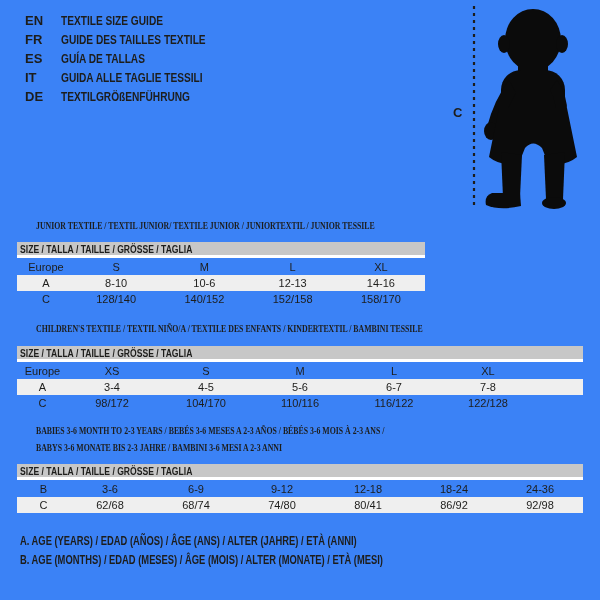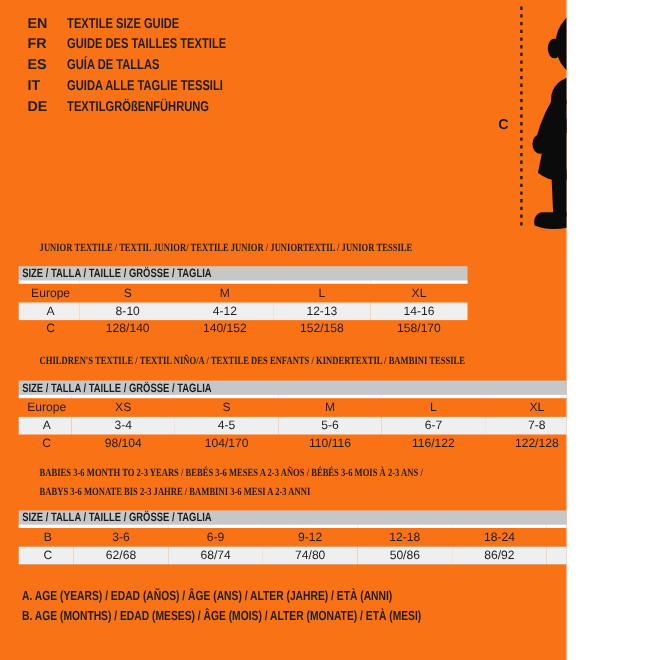--- a/index.html
+++ b/index.html
@@ -1,18 +1,18 @@
 <!DOCTYPE html>
 <html><head>
 <meta charset="utf-8">
 <style>
   html,body{margin:0;padding:0;background:#fff;}
   .canvas{
-    position:relative;width:475px;height:600px;background:#f97316;
-    font-family:"Liberation Sans",sans-serif;color:#1d1d1b;overflow:hidden;padding-left:40px;
+    position:relative;width:600px;height:600px;background:#3b82f6;
+    font-family:"Liberation Sans",sans-serif;color:#1d1d1b;overflow:hidden;
   }
   .cond{display:inline-block;transform:scaleX(0.78);transform-origin:0 50%;white-space:nowrap;}
 
   
   .lang-list{position:absolute;left:25px;top:11px;}
   .lang-row{height:19px;display:flex;font-size:13px;font-weight:bold;line-height:19px;}
   .lang-code{width:36px;}
 
   
   .figure{position:absolute;left:440px;top:0;width:160px;height:215px;}
@@ -105,21 +105,21 @@
         <tr class="first">
           <td class="lab">Europe</td>
           <td>S</td>
           <td>M</td>
           <td>L</td>
           <td>XL</td>
         </tr>
         <tr class="shade">
           <td class="lab">A</td>
           <td>8-10</td>
-          <td>4-12</td>
+          <td>10-6</td>
           <td>12-13</td>
           <td>14-16</td>
         </tr>
         <tr>
           <td class="lab">C</td>
           <td>128/140</td>
           <td>140/152</td>
           <td>152/158</td>
           <td>158/170</td>
         </tr>
@@ -158,21 +158,21 @@
           <td class="lab">A</td>
           <td>3-4</td>
           <td>4-5</td>
           <td>5-6</td>
           <td>6-7</td>
           <td>7-8</td>
           <td></td>
         </tr>
         <tr>
           <td class="lab">C</td>
-          <td>98/104</td>
+          <td>98/172</td>
           <td>104/170</td>
           <td>110/116</td>
           <td>116/122</td>
           <td>122/128</td>
           <td></td>
         </tr>
       </tbody>
     </table>
   </div>
 
@@ -202,21 +202,21 @@
           <td>9-12</td>
           <td>12-18</td>
           <td>18-24</td>
           <td>24-36</td>
         </tr>
         <tr class="shade">
           <td class="lab">C</td>
           <td>62/68</td>
           <td>68/74</td>
           <td>74/80</td>
-          <td>50/86</td>
+          <td>80/41</td>
           <td>86/92</td>
           <td>92/98</td>
         </tr>
       </tbody>
     </table>
   </div>
 
   <div class="footnotes">
     <div class="footnote"><span class="cond">A. AGE (YEARS) / EDAD (AÑOS) / ÂGE (ANS) / ALTER (JAHRE) / ETÀ (ANNI)</span></div>
     <div class="footnote"><span class="cond">B. AGE (MONTHS) / EDAD (MESES) / ÂGE (MOIS) / ALTER (MONATE) / ETÀ (MESI)</span></div>

